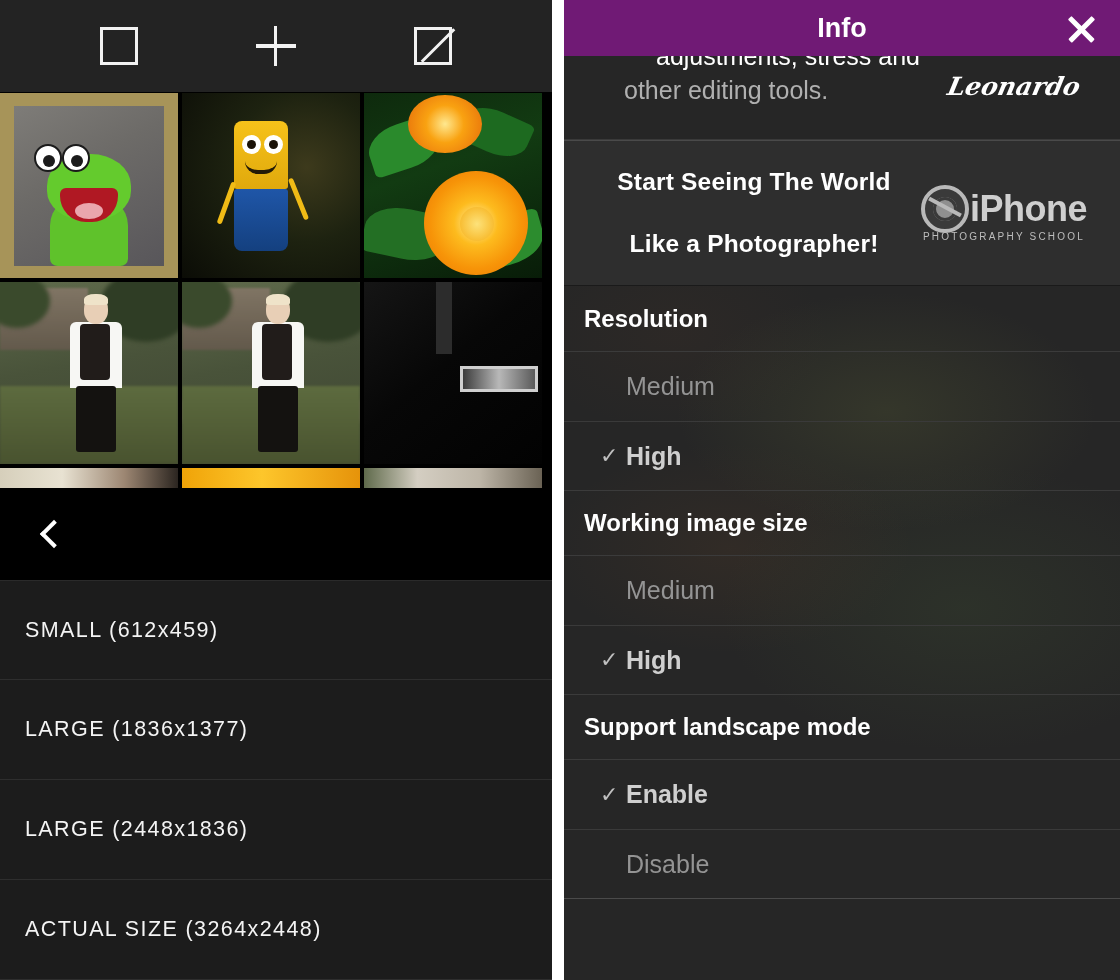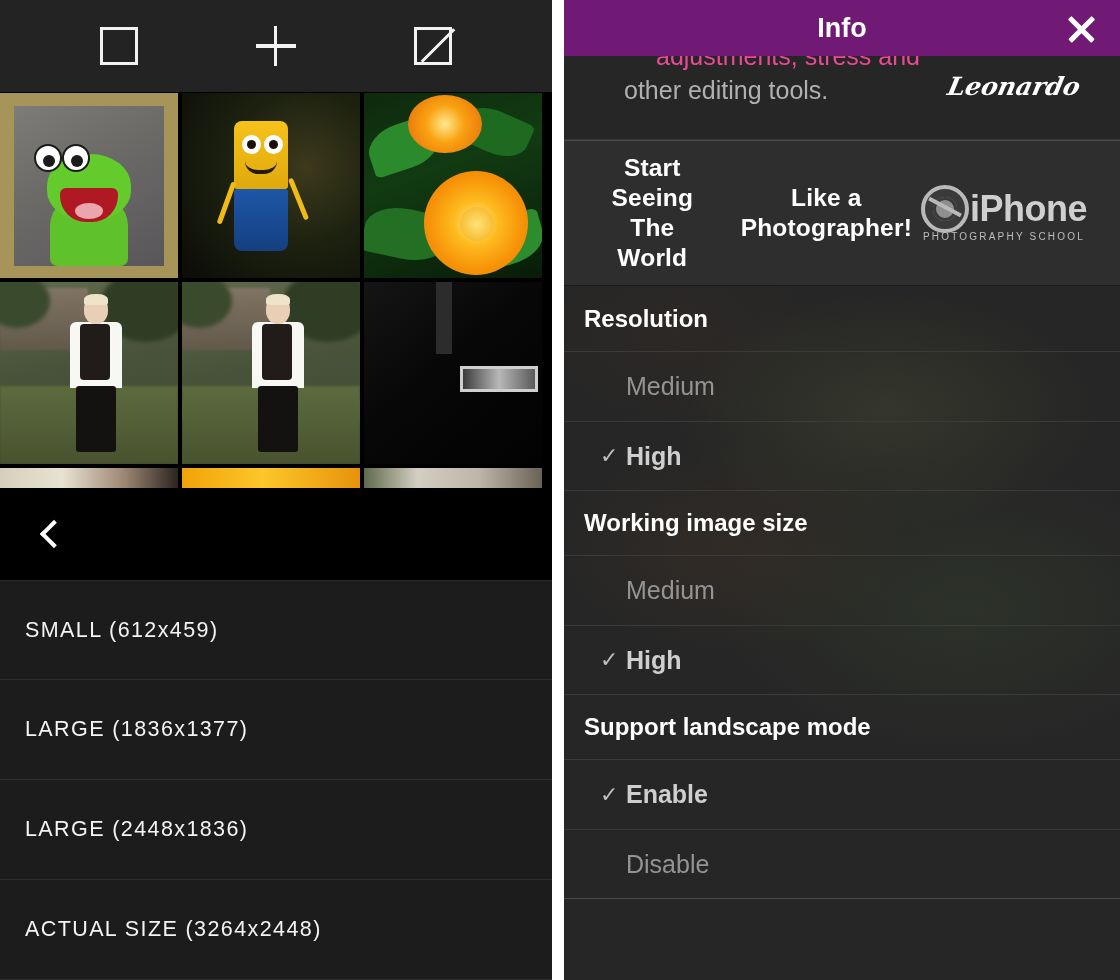--- a/index.html
+++ b/index.html
@@ -300,21 +300,21 @@
 
   .promo-text-block {
     position:relative;
     height:84px;
     padding:0 22px;
     border-bottom:1px solid #3a3a3a;
     overflow:hidden;
   }
   .promo-cut {
     position:absolute; left:92px; top:-14px;
-    color:#ec4899; font-size:25px; white-space:nowrap;
+    color:#ffffff; font-size:25px; white-space:nowrap;
   }
   .promo-line2 {
     position:absolute; left:60px; top:20px;
     color:#b0b0b0; font-size:25px;
   }
   .signature {
     position:absolute; right:40px; top:16px;
     color:#fff; font-size:25px; font-style:italic; font-weight:bold;
     font-family:"DejaVu Serif", serif;
     transform:skewX(-12deg);
@@ -325,21 +325,21 @@
     position:relative;
     height:146px;
     background:#2e2e2e;
     border-top:1px solid #4a4a4a;
     border-bottom:1px solid #1a1a1a;
     display:flex; align-items:center;
     padding:0 18px;
   }
   .ad-left {
     flex:1 1 auto;
-    display:flex; flex-direction:row; align-items:center;
+    display:flex; flex-direction:column; align-items:center;
     padding-left:14px;
     gap:32px;
   }
   .ad-head {
     color:#fff; font-weight:bold; font-size:24.5px;
     line-height:30px; text-align:center;
     letter-spacing:.2px;
   }
   .ad-cta {
     margin-top:10px;

